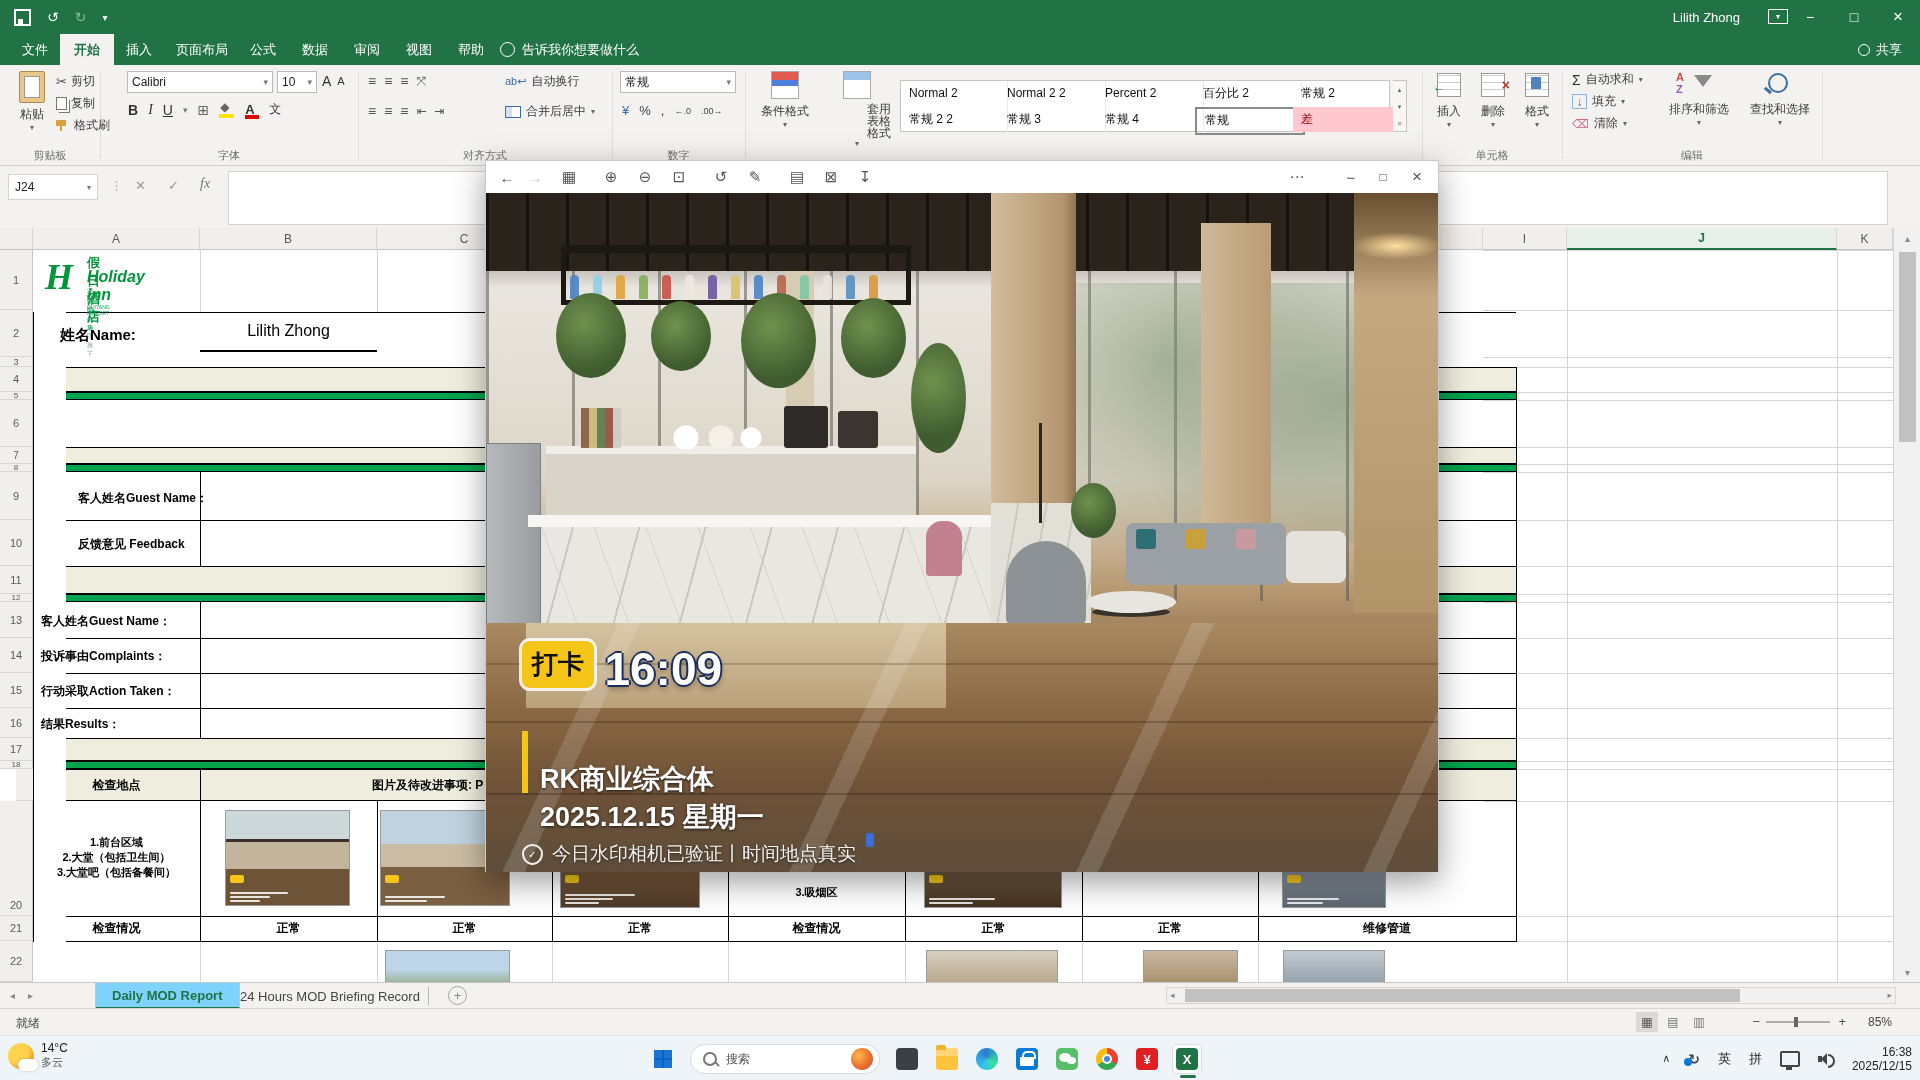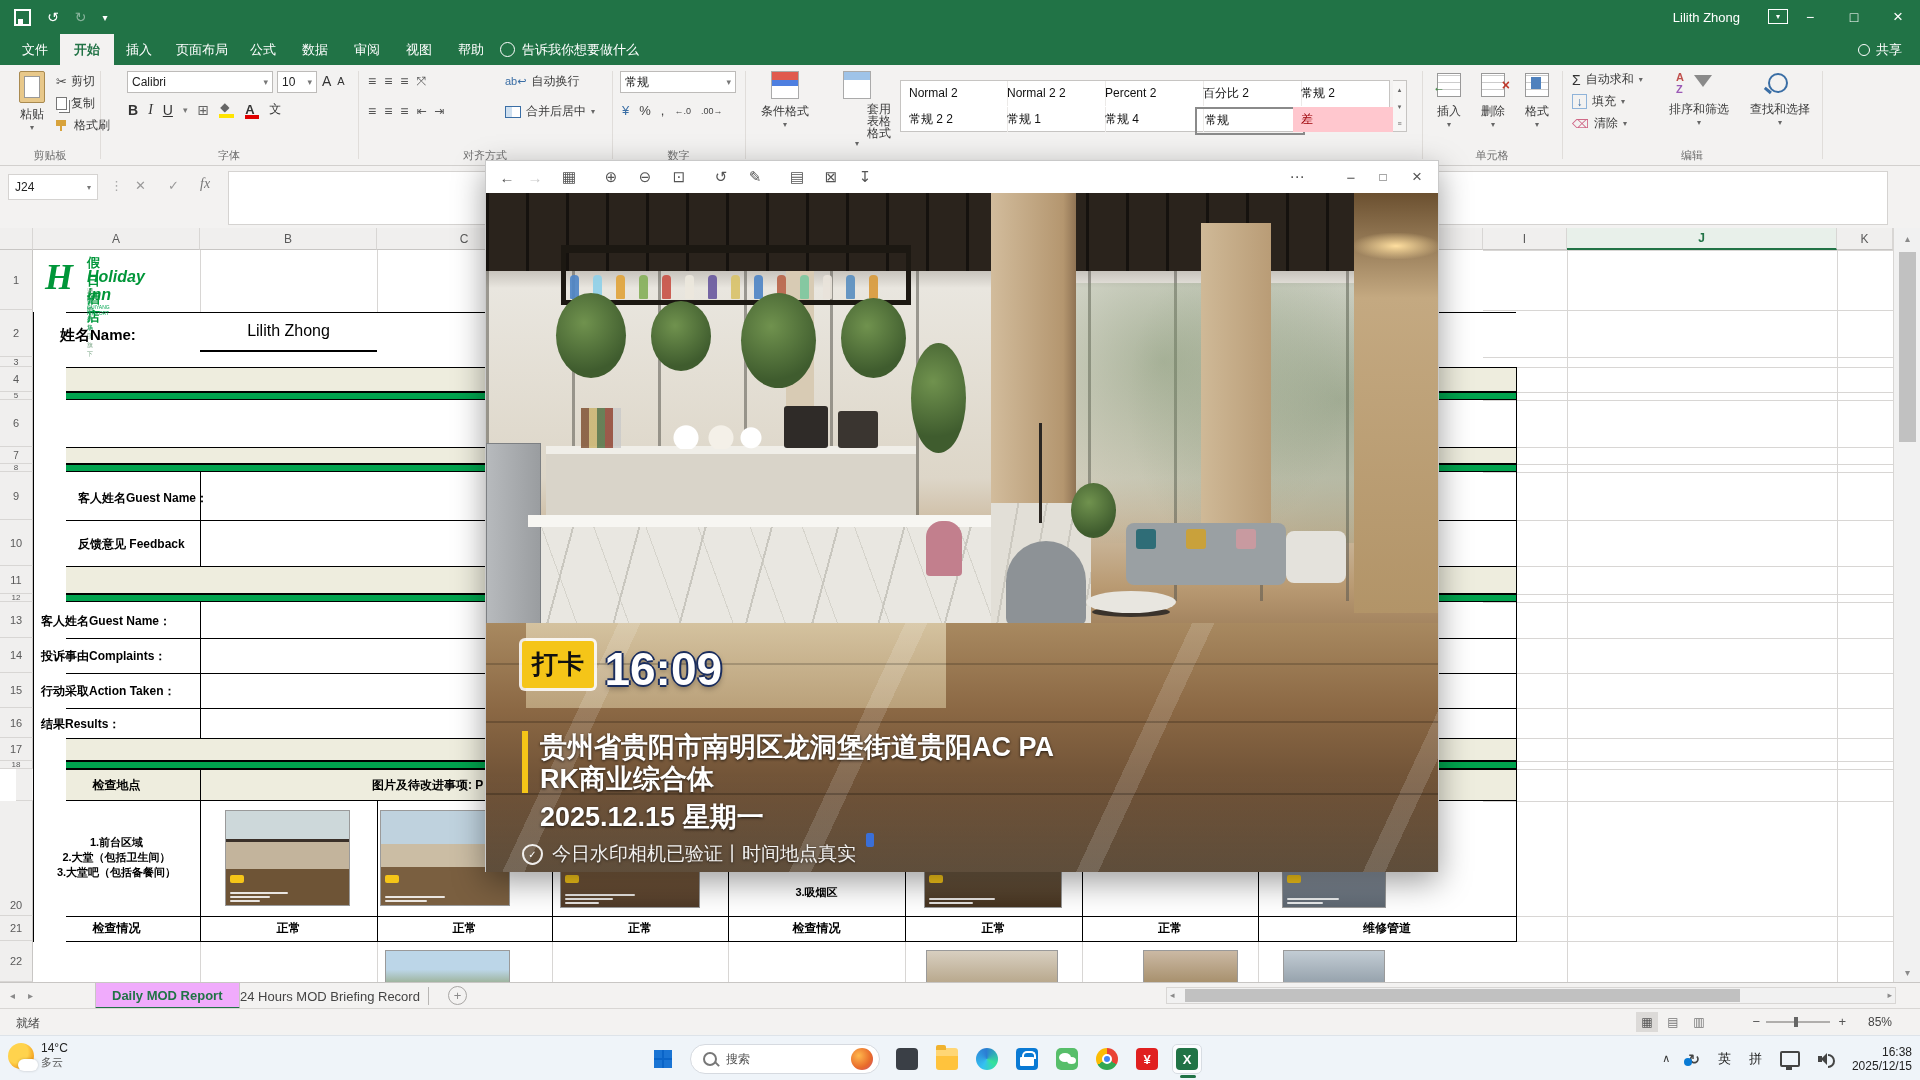--- a/index.html
+++ b/index.html
@@ -217,21 +217,21 @@
       </div>
       <div style="font-size:8px;color:#666;">▾</div>
     </div>
     <div class="abs sgal" style="left:900px;top:15px;width:490px;height:52px;">
       <div class="scell" style="left:0;top:0;width:98px;">Normal 2</div>
       <div class="scell" style="left:98px;top:0;width:98px;">Normal 2 2</div>
       <div class="scell" style="left:196px;top:0;width:98px;">Percent 2</div>
       <div class="scell" style="left:294px;top:0;width:98px;">百分比  2</div>
       <div class="scell" style="left:392px;top:0;width:96px;">常规  2</div>
       <div class="scell" style="left:0;top:26px;width:98px;">常规  2 2</div>
-      <div class="scell" style="left:98px;top:26px;width:98px;">常规  1</div>
+      <div class="scell" style="left:98px;top:26px;width:98px;">常规  3</div>
       <div class="scell" style="left:196px;top:26px;width:98px;">常规  4</div>
       <div class="scell" style="left:294px;top:26px;width:98px;border:2px solid #8a8a8a;height:24px;line-height:22px;">常规</div>
       <div class="scell" style="left:392px;top:26px;width:96px;background:#ffc7ce;color:#9c0006;">差</div>
     </div>
     <div class="abs" style="left:1393px;top:15px;width:14px;height:52px;border:1px solid #c6c4c2;border-left:none;background:#f7f6f5;text-align:center;font-size:7px;color:#666;line-height:17px;">
       <div>▴</div>
       <div>▾</div>
       <div>≡</div>
     </div>
 
@@ -588,38 +588,37 @@
 
       <div class="abs" style="left:0;top:430px;width:952px;height:249px;background:linear-gradient(180deg,#a88960 0%,#8b6844 35%,#6a4e34 70%,#52402c 100%);"></div>
       <div class="abs" style="left:40px;top:430px;width:420px;height:85px;background:linear-gradient(180deg,#dcccaa,#c2ab84);opacity:.85;"></div>
       <div class="abs" style="left:0;top:430px;width:952px;height:249px;background:repeating-linear-gradient(115deg,transparent 0 120px,rgba(255,255,255,.14) 120px 140px,transparent 140px 260px),linear-gradient(180deg,transparent 60%,rgba(255,255,255,.07));"></div>
       <div class="abs" style="left:0;top:470px;width:952px;height:2px;background:rgba(0,0,0,.18);"></div>
       <div class="abs" style="left:0;top:528px;width:952px;height:2px;background:rgba(0,0,0,.2);"></div>
       <div class="abs" style="left:0;top:600px;width:952px;height:2px;background:rgba(0,0,0,.22);"></div>
       <div class="abs" style="left:380px;top:640px;width:8px;height:14px;background:#3a6fd8;border-radius:2px;"></div>
 
       <div class="abs" style="left:36px;top:448px;">
-        <span style="display:inline-block;background:#f5c518;color:#111;font-weight:bold;font-size:26px;padding:6px 10px;border-radius:3px;box-shadow:0 0 0 3px rgba(255,255,255,.85);">打卡</span>
+        <span style="display:inline-block;background:#f5c518;color:#111;font-weight:bold;font-size:26px;padding:6px 10px;border-radius:8px;box-shadow:0 0 0 3px rgba(255,255,255,.85);">打卡</span>
         <span style="display:inline-block;margin-left:6px;color:#fff;font-weight:bold;font-size:46px;vertical-align:middle;text-shadow:-2px 0 #1a2d5e,2px 0 #1a2d5e,0 -2px #1a2d5e,0 2px #1a2d5e,0 3px 6px rgba(0,0,0,.4);">16:09</span>
       </div>
       <div class="abs" style="left:36px;top:538px;width:6px;height:62px;background:#f5c518;"></div>
-      <div class="abs wm-big" style="left:54px;top:536px;font-size:27px;">贵州省贵阳市南明区龙洞堡街道贵阳AC PA</div>
       <div class="abs wm-big" style="left:54px;top:568px;font-size:27px;">RK商业综合体</div>
       <div class="abs wm-big" style="left:54px;top:606px;font-size:27px;">2025.12.15 星期一</div>
       <div class="abs f" style="left:36px;top:648px;gap:9px;">
         <span style="width:17px;height:17px;border:2px solid rgba(255,255,255,.9);border-radius:50% 50% 50% 50%/45% 45% 55% 55%;display:inline-flex;align-items:center;justify-content:center;color:#fff;font-size:10px;">✓</span>
         <span style="color:rgba(255,255,255,.92);font-size:19px;text-shadow:0 1px 3px rgba(0,0,0,.6);">今日水印相机已验证丨时间地点真实</span>
       </div>
     </div>
   </div>
 
   <div class="abs tabbar">
     <span class="abs arr" style="left:10px;top:7px;">◂</span>
     <span class="abs arr" style="left:28px;top:7px;">▸</span>
-    <div class="abs stab" style="left:95px;top:0;background:#f0abfc;color:#217346;font-weight:bold;border-bottom:2px solid #217346;border-left:1px solid #c8c6c4;border-right:1px solid #c8c6c4;">Daily MOD Report</div>
+    <div class="abs stab" style="left:95px;top:0;background:#7dd3fc;color:#217346;font-weight:bold;border-bottom:2px solid #217346;border-left:1px solid #c8c6c4;border-right:1px solid #c8c6c4;">Daily MOD Report</div>
     <div class="abs stab" style="left:224px;top:0;color:#444;">24 Hours MOD Briefing Record</div>
     <div class="abs" style="left:428px;top:4px;width:1px;height:18px;background:#b8b6b4;"></div>
     <div class="abs ctr" style="left:448px;top:3px;width:19px;height:19px;border:1px solid #a8a6a4;border-radius:50%;color:#8a8a8a;font-size:13px;">+</div>
     <div class="abs scroll" style="left:1166px;top:4px;width:730px;height:17px;border:1px solid #d8d6d4;">
       <span class="abs arr" style="left:3px;top:2px;font-size:9px;">◂</span>
       <div class="abs sthumb" style="left:18px;top:1px;width:555px;height:13px;"></div>
       <span class="abs arr" style="right:3px;top:2px;font-size:9px;">▸</span>
     </div>
   </div>
 

